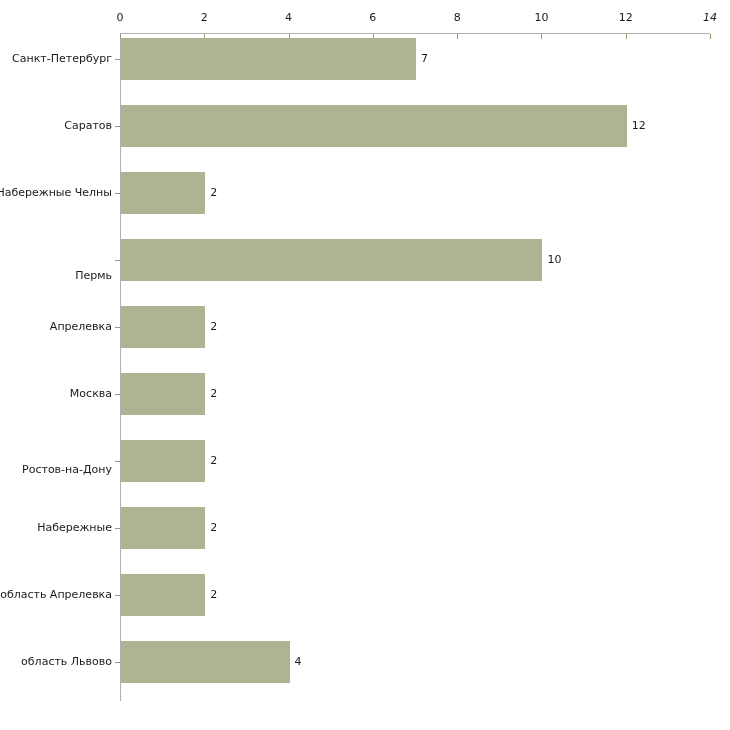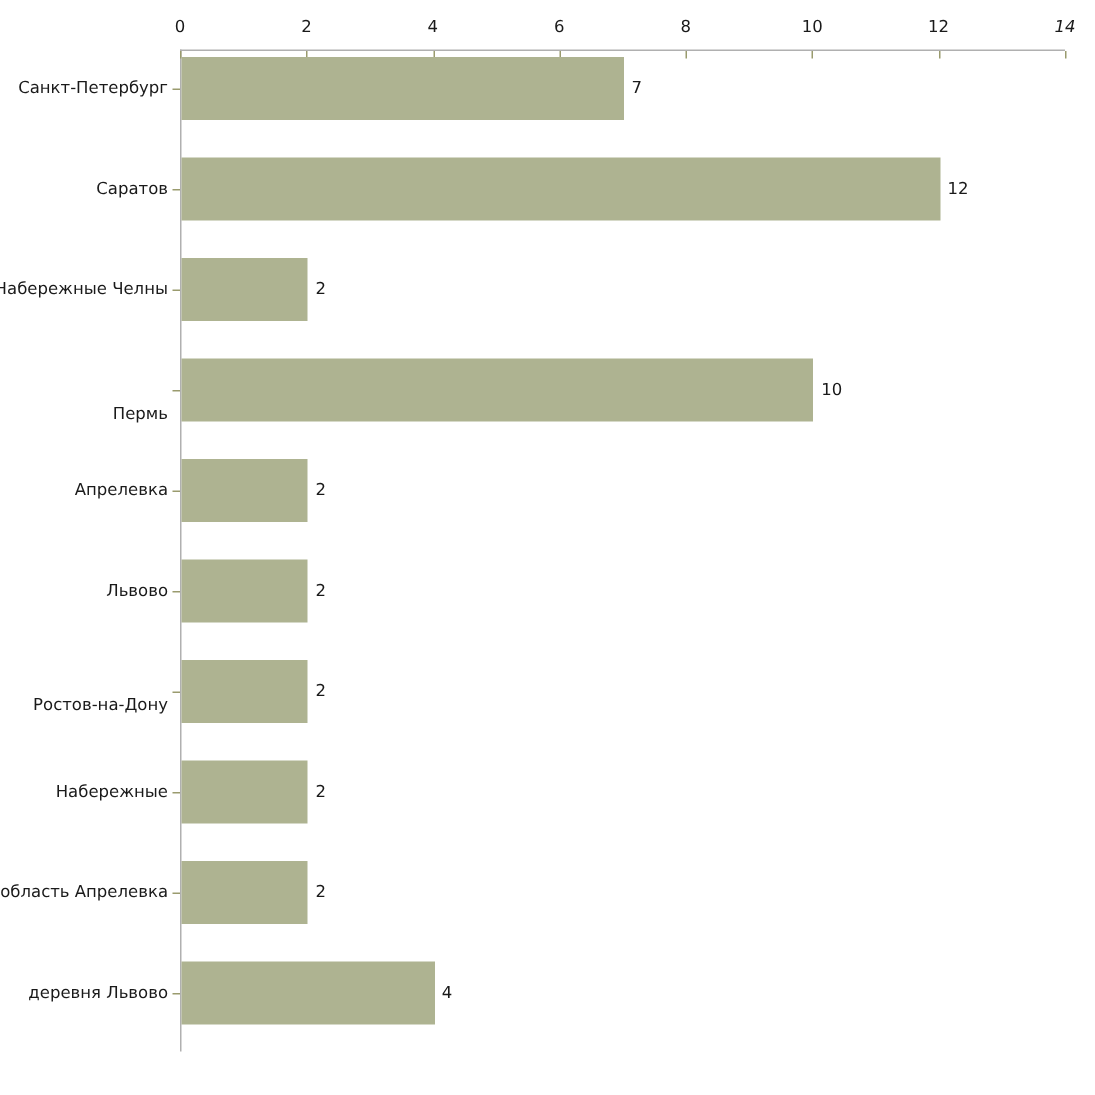--- a/index.html
+++ b/index.html
@@ -143,25 +143,25 @@
         <div class="y-tick" style="top: 528px;"></div>
         <div class="y-tick" style="top: 595px;"></div>
         <div class="y-tick" style="top: 662px;"></div>
       </div>
     <div id="cat-labels">
         <div class="cat-label" style="top: 59px;">Санкт-Петербург</div>
         <div class="cat-label" style="top: 126px;">Саратов</div>
         <div class="cat-label" style="top: 193px;">Набережные Челны</div>
         <div class="cat-label" style="top: 260px; margin-top: 16px;">Пермь</div>
         <div class="cat-label" style="top: 327px;">Апрелевка</div>
-        <div class="cat-label" style="top: 394px;">Львово</div>
+        <div class="cat-label" style="top: 394px;">Москва</div>
         <div class="cat-label" style="top: 470px;">Ростов-на-Дону</div>
         <div class="cat-label" style="top: 528px;">Набережные</div>
         <div class="cat-label" style="top: 595px;">я область Апрелевка</div>
-        <div class="cat-label" style="top: 662px;">деревня Львово</div>
+        <div class="cat-label" style="top: 662px;">область Львово</div>
       </div>
     <div id="bars">
         <div class="bar" style="top: 38px; width: 295px; background: rgb(174, 179, 145);"></div>
         <div class="bar-value" style="top: 59px; left: 421px;">7</div>
         <div class="bar" style="top: 105px; width: 505.714px; background: rgb(174, 179, 145);"></div>
         <div class="bar-value" style="top: 126px; left: 631.714px;">12</div>
         <div class="bar" style="top: 172px; width: 84.2857px; background: rgb(174, 179, 145);"></div>
         <div class="bar-value" style="top: 193px; left: 210.286px;">2</div>
         <div class="bar" style="top: 239px; width: 421.429px; background: rgb(174, 179, 145);"></div>
         <div class="bar-value" style="top: 260px; left: 547.429px;">10</div>

